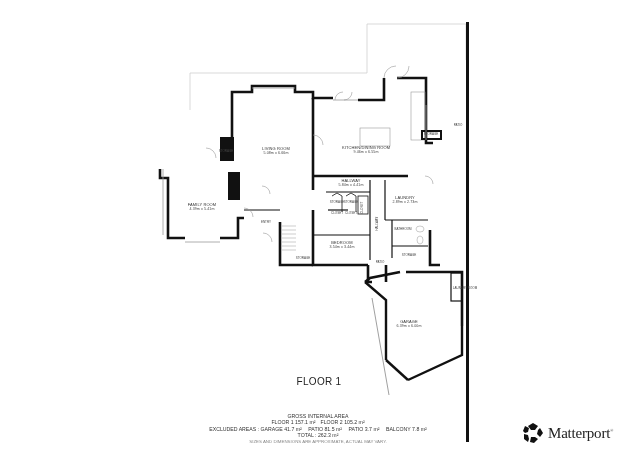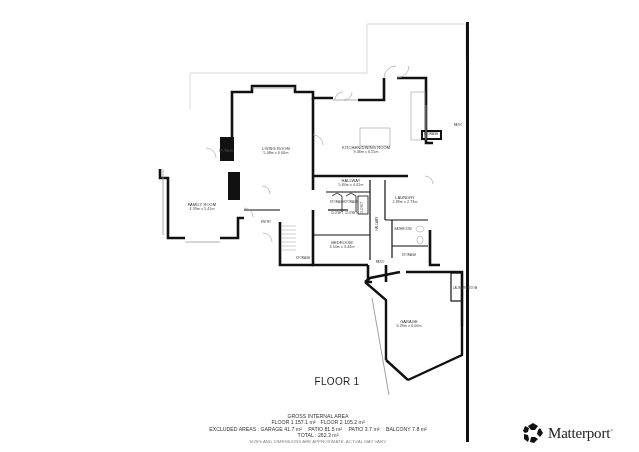--- a/index.html
+++ b/index.html
@@ -1,21 +1,21 @@
 <!DOCTYPE html>
 <html><head>
 <meta charset="utf-8">
 <style>
   html, body { margin:0; padding:0; background:#ffffff; }
   body { width:639px; height:452px; position:relative; overflow:hidden; font-family:"Liberation Sans", sans-serif; color:#222; }
   #plan { position:absolute; left:0; top:0; width:639px; height:452px; }
   .room-label { position:absolute; font-size:4px; letter-spacing:0.1px; text-align:center; color:#333; white-space:nowrap; transform:translateX(-50%); line-height:5px; }
   .room-label .dim { display:block; font-size:3.6px; color:#444; }
   .small-label { position:absolute; font-size:3px; color:#444; white-space:nowrap; transform:translateX(-50%); line-height:3.5px; text-align:center; }
-  .floor-title { position:absolute; left:337px; top:376px; transform:translateX(-50%); font-size:10px; letter-spacing:0.3px; color:#222; }
+  .floor-title { position:absolute; left:319px; top:376px; transform:translateX(-50%); font-size:10px; letter-spacing:0.3px; color:#222; }
   .area-block { position:absolute; left:318px; top:413px; transform:translateX(-50%); text-align:center; font-size:5.2px; line-height:6.3px; color:#333; white-space:nowrap; }
   .area-block .note { color:#888; font-size:4.4px; margin-top:1px; }
   .area-block .gap { display:inline-block; width:5px; }
   .brand { position:absolute; left:522px; top:422px; display:flex; align-items:center; gap:4px; }
   .brand-name { font-family:"Liberation Serif", serif; font-size:15px; color:#222; letter-spacing:-0.2px; }
   .brand-tm { font-size:4px; vertical-align:super; }
 </style>
 </head>
 <body>
 

